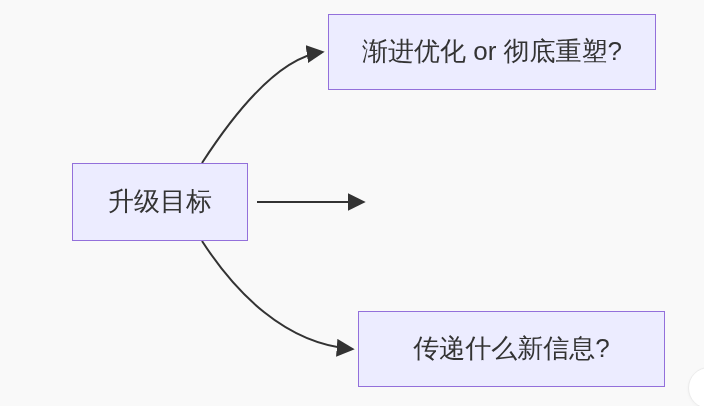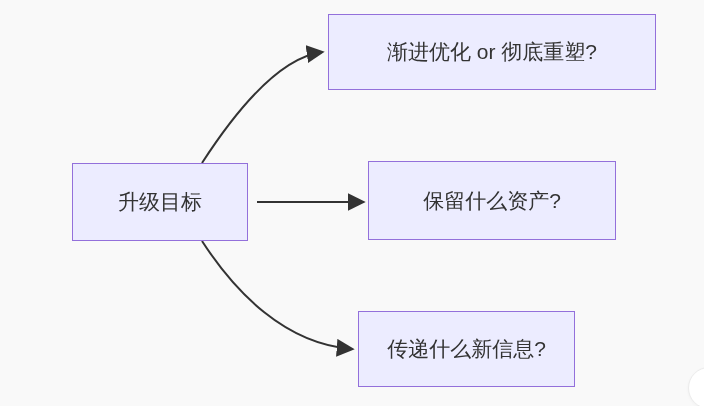--- a/index.html
+++ b/index.html
@@ -18,28 +18,28 @@
   }
   .node {
     position: absolute;
     box-sizing: border-box;
     background: #ECECFF;
     border: 1.4px solid #9370DB;
     display: flex;
     align-items: center;
     justify-content: center;
     color: #333333;
-    font-size: 21px;
+    font-size: 26px;
     line-height: 1.2;
     white-space: nowrap;
   }
   .node-main   { left: 72px;  top: 163px; width: 176px; height: 78px; }
   .node-top    { left: 328px; top: 14px;  width: 328px; height: 76px; }
   .node-mid    { left: 368px; top: 161px; width: 248px; height: 79px; }
-  .node-bottom { left: 358px; top: 311px; width: 217px; height: 76px; }
+  .node-bottom { left: 358px; top: 311px; width: 307px; height: 76px; }
   .corner-widget {
     position: absolute;
     left: 688px; top: 367px;
     width: 40px; height: 40px;
     border-radius: 50%;
     background: #ffffff;
     border: 1px solid #ececec;
     box-shadow: 0 1px 3px rgba(0,0,0,0.04);
   }
 </style>
@@ -60,23 +60,20 @@
   </svg>
 
   <div class="node node-main">
     <span>升级目标</span>
   </div>
 
   <div class="node node-top">
     <span>渐进优化 or 彻底重塑?</span>
   </div>
 
-  <div class="node node-mid">
-    <span>保留什么资产?</span>
-  </div>
 
   <div class="node node-bottom">
     <span>传递什么新信息?</span>
   </div>
 
   <div class="corner-widget"></div>
 
 </div>
 
 </body></html>

